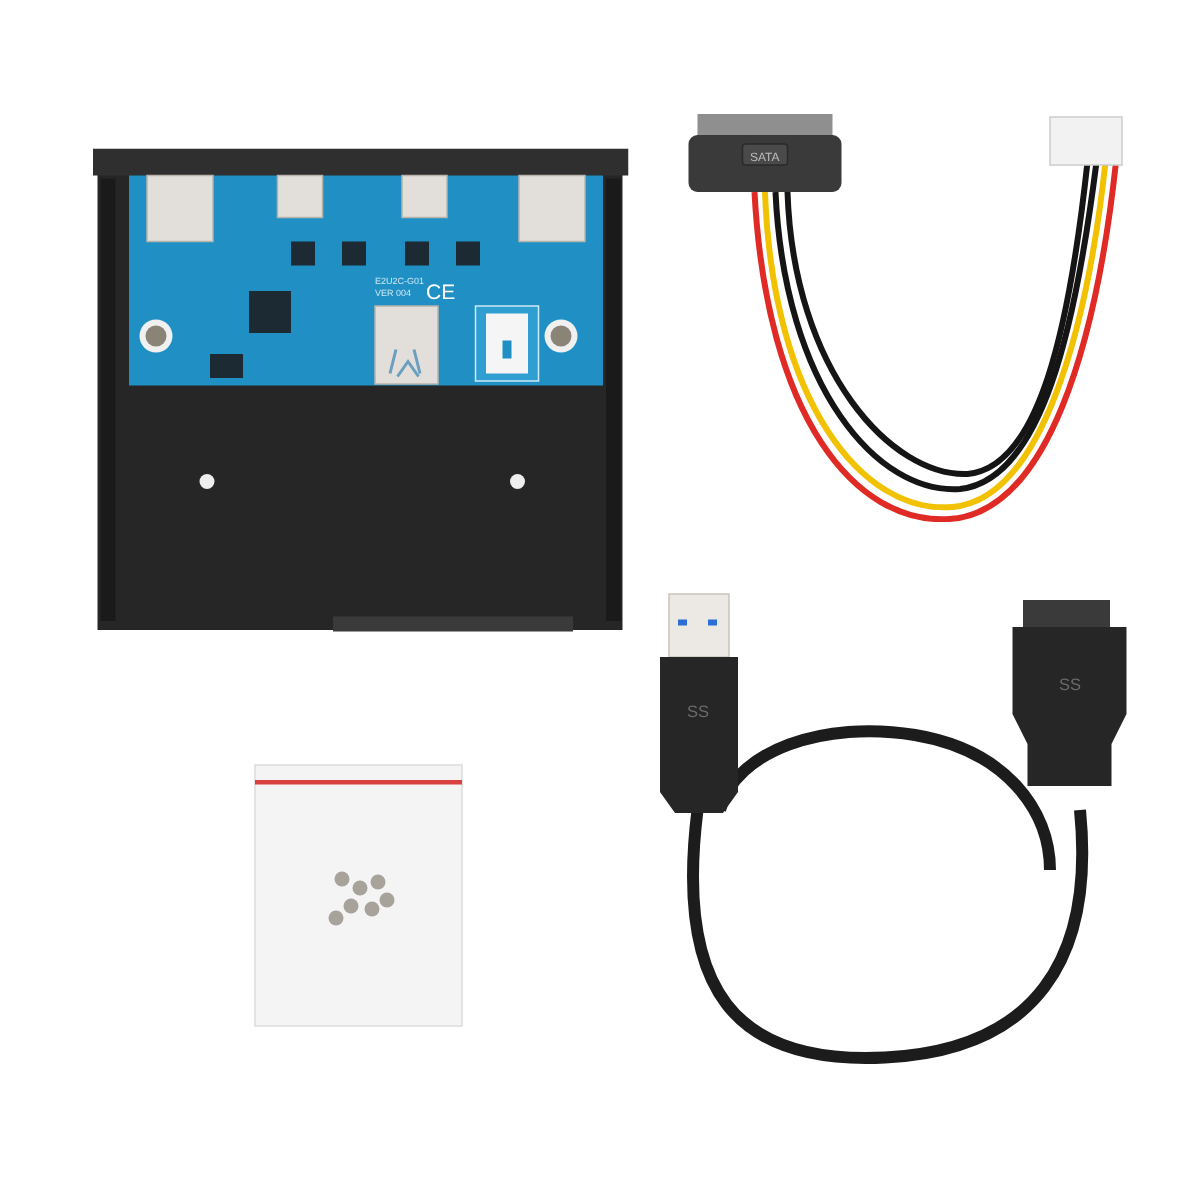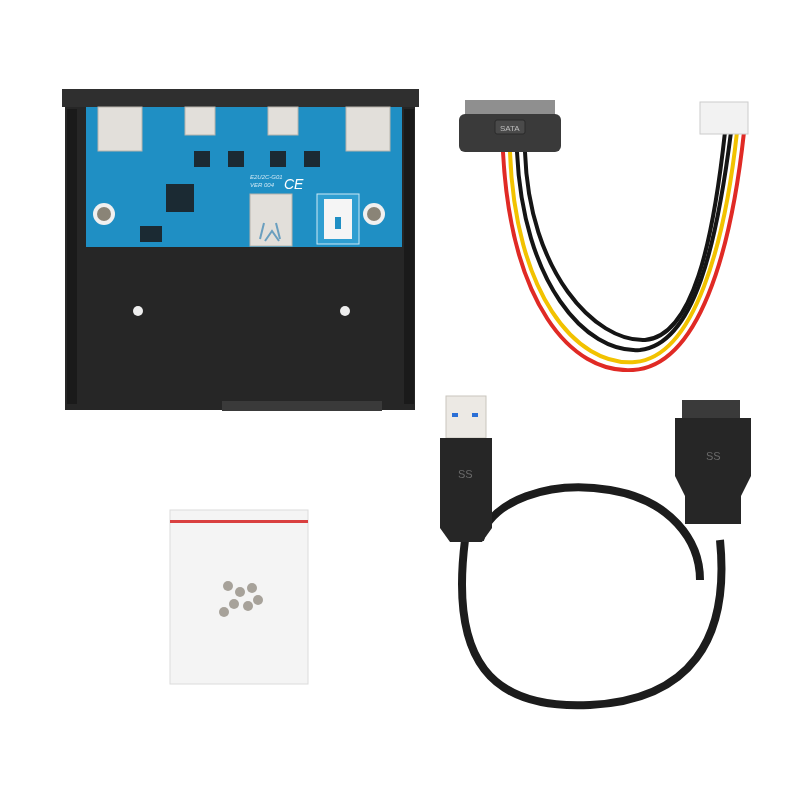--- a/index.html
+++ b/index.html
@@ -1,19 +1,19 @@
 <!DOCTYPE html>
 <html><head>
 <meta charset="utf-8">
 <style>
   html,body{margin:0;padding:0;background:#ffffff;}
   body{width:800px;height:800px;position:relative;overflow:hidden;font-family:"Liberation Sans",sans-serif;}
   .abs{position:absolute;}
-  .panel{left:62px;top:89px;width:357px;height:323px;font-style:italic;}
-  .sata{left:455px;top:92px;width:300px;height:280px;}
+  .panel{left:62px;top:99px;width:357px;height:323px;}
+  .sata{left:455px;top:68px;width:300px;height:280px;}
   .usbcable{left:430px;top:380px;width:340px;height:340px;}
   .bag{left:168px;top:508px;width:142px;height:178px;}
   .lbl{font-family:"Liberation Sans",sans-serif;}
 </style>
 </head>
 <body>
 
 <div class="abs panel">
   <svg width="357" height="323" viewBox="0 0 357 323">
 

